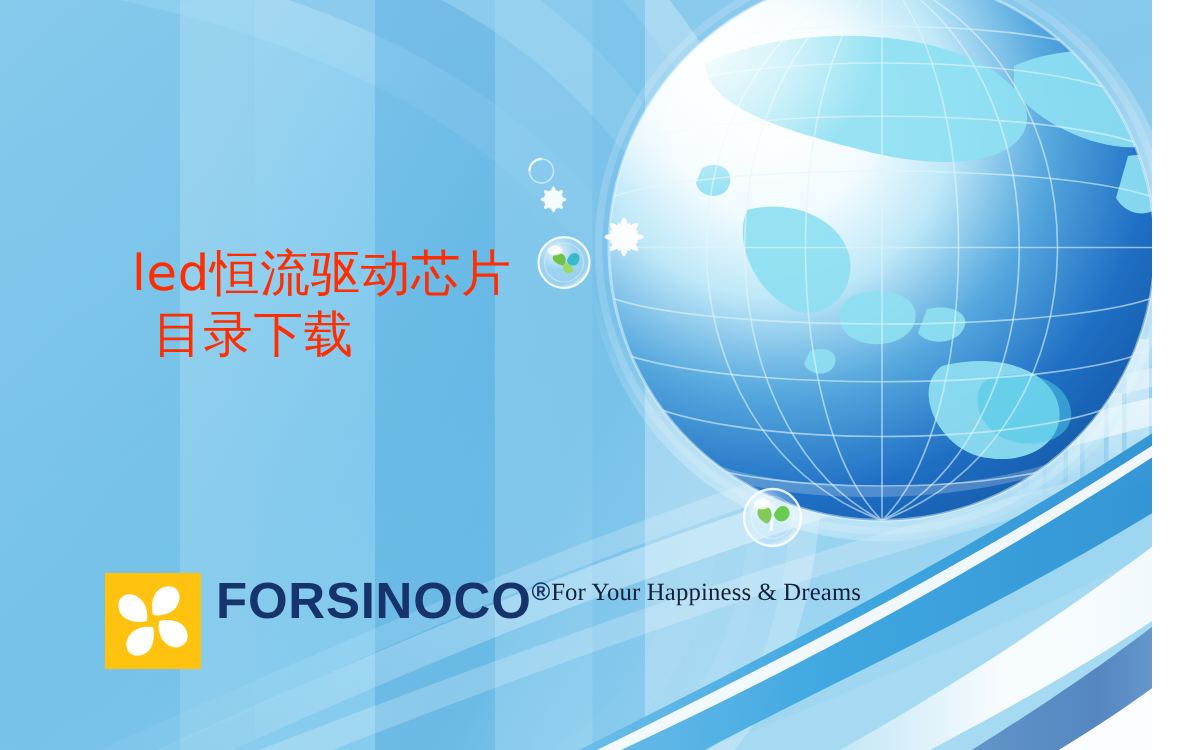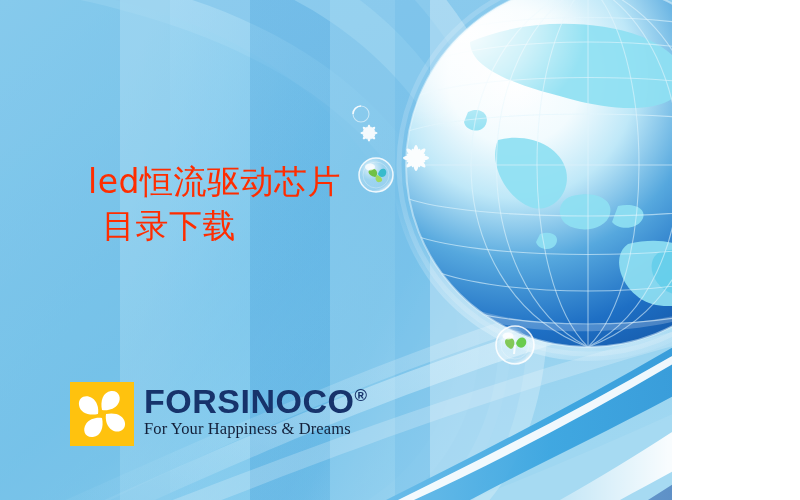--- a/index.html
+++ b/index.html
@@ -7,21 +7,21 @@
     padding: 0;
     background: #ffffff;
   }
   body {
     font-family: "Liberation Sans", sans-serif;
   }
 
   
   #banner-stage {
     position: relative;
-    width: 672px;
+    width: 768px;
     height: 500px;
     overflow: hidden;
     background: #8FCCEC;
     user-select: none;
   }
 
   
   .bg-layer {
     position: absolute;
     inset: 0;
@@ -36,21 +36,21 @@
     top: 160px;
     z-index: 40;
     line-height: 1.32;
     color: #FF2D00;
     font-family: "DejaVu Sans", "Liberation Sans", sans-serif;
     font-size: 33px;
     letter-spacing: 0.5px;
     white-space: nowrap;
   }
   #headline .hl-line { display: block; }
-  #headline .hl-line.second { padding-left: 14px; }
+  #headline .hl-line.second { padding-left: 14px; font-family: Liberation Mono, monospace; }
 
   
   #logo-lockup {
     position: absolute;
     left: 70px;
     top: 382px;
     z-index: 40;
     display: flex;
     align-items: flex-start;
   }
@@ -59,21 +59,21 @@
     height: 64px;
     background: #FFC20E;
     flex: 0 0 auto;
     position: relative;
   }
   #logo-mark svg { display: block; width: 64px; height: 64px; }
   #logo-text-block {
     margin-left: 10px;
     padding-top: 2px;
     display: flex;
-    flex-direction: column;
+    flex-direction: row;
   }
   #wordmark {
     font-family: "Liberation Sans", sans-serif;
     font-weight: bold;
     font-size: 34px;
     color: #17336B;
     letter-spacing: 0.5px;
     line-height: 1;
     white-space: nowrap;
   }

